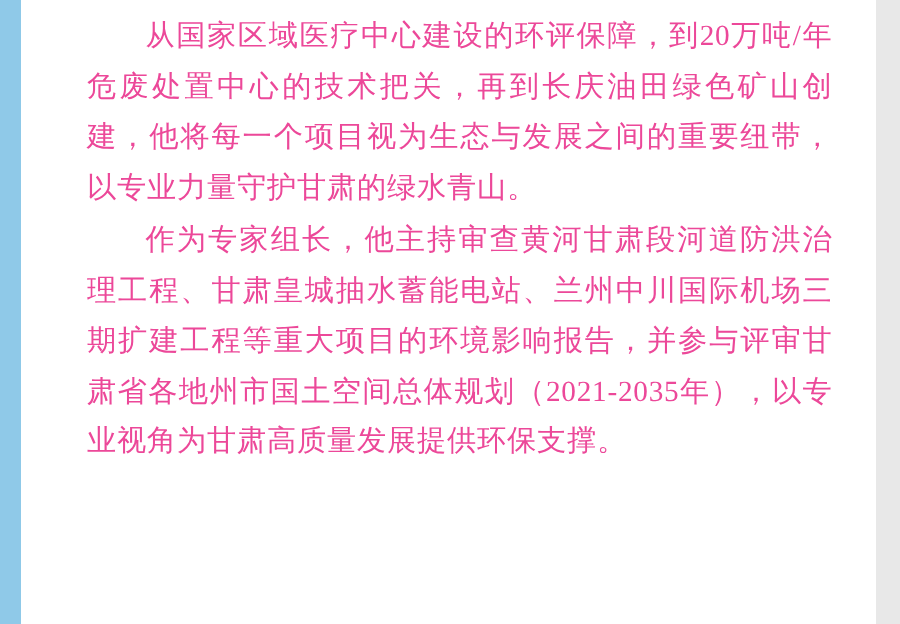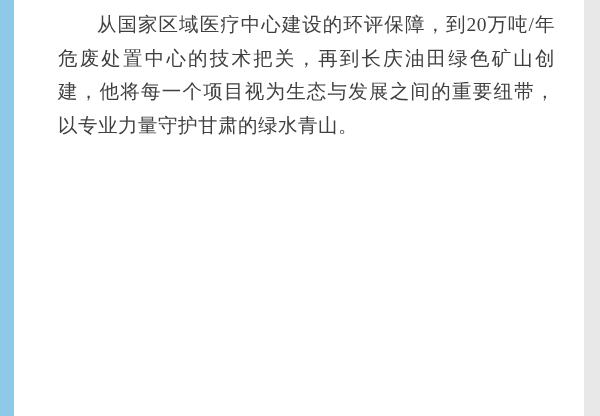--- a/index.html
+++ b/index.html
@@ -60,21 +60,21 @@
     top: 0;
     right: 19px;
     bottom: 0;
     padding: 8px 26px 0 40px;
     box-sizing: border-box;
   }
   p.para {
     margin: 0 0 2px 0;
     font-size: 19.5px;
     line-height: 33.5px;
-    color: #404040;
+    color: #ec4899;
     text-align: justify;
     text-justify: inter-ideograph;
     text-indent: 2em;
     letter-spacing: 0.5px;
     font-weight: 500;
   }
   p.para:last-child {
     margin-bottom: 0;
   }
 </style>
@@ -84,15 +84,16 @@
 <div class="page">
 
   <div class="rail-left"></div>
   <div class="rail-left-inner"></div>
 
   <div class="rail-right"></div>
   <div class="rail-right-inner"></div>
 
   <div class="content">
     <p class="para">从国家区域医疗中心建设的环评保障，到20万吨/年危废处置中心的技术把关，再到长庆油田绿色矿山创建，他将每一个项目视为生态与发展之间的重要纽带，以专业力量守护甘肃的绿水青山。</p>
+    <p class="para">作为专家组长，他主持审查黄河甘肃段河道防洪治理工程、甘肃皇城抽水蓄能电站、兰州中川国际机场三期扩建工程等重大项目的环境影响报告，并参与评审甘肃省各地州市国土空间总体规划（2021-2035年），以专业视角为甘肃高质量发展提供环保支撑。</p>
   </div>
 
 </div>
 
 </body></html>

